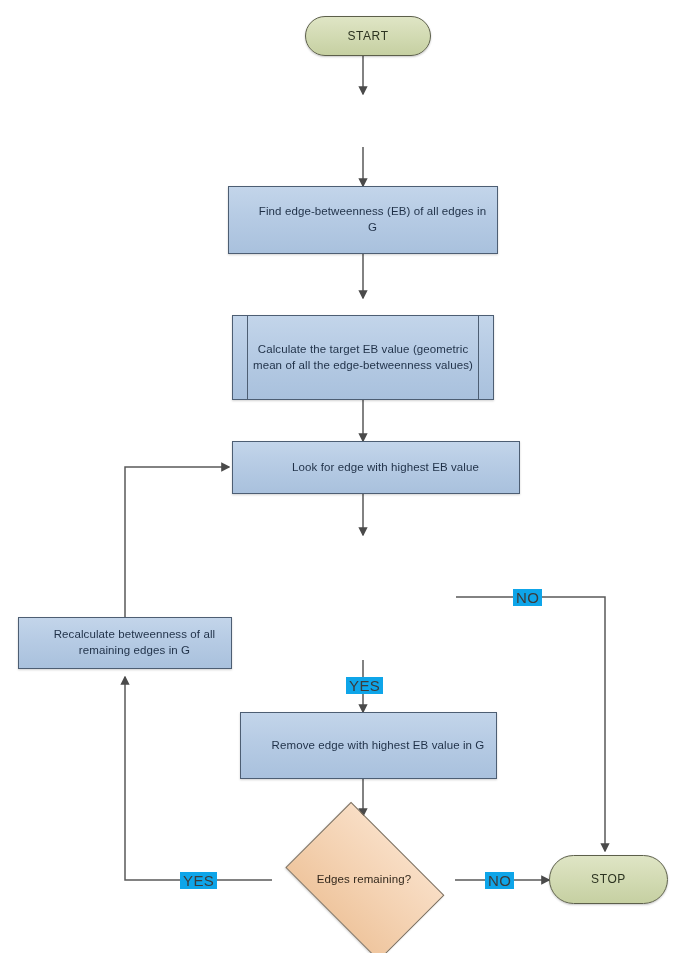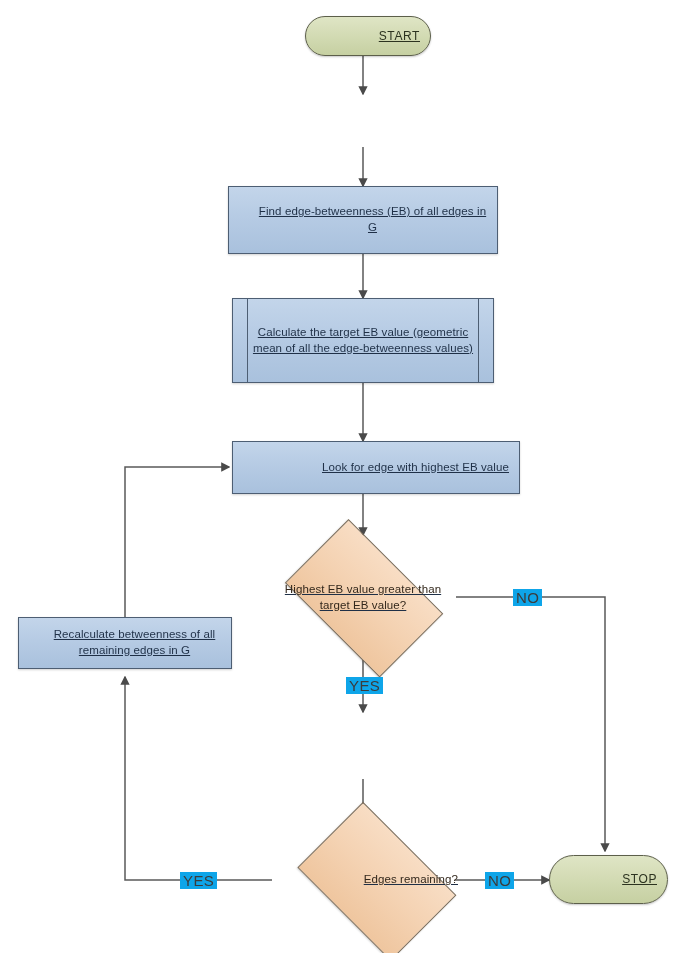--- a/index.html
+++ b/index.html
@@ -24,27 +24,26 @@
     left: 0;
     top: 0;
     width: 685px;
     height: 953px;
   }
   .node {
     position: absolute;
     box-sizing: border-box;
     display: flex;
     align-items: center;
-    justify-content: flex-end;
+    justify-content: center;
     text-align: center;
     color: #1f3047;
     font-size: 11.5px;
     line-height: 1.38;
     letter-spacing: 0.1px;
-    text-decoration: underline;
   }
   .node .txt {
     position: relative;
     z-index: 3;
     padding: 0 10px;
     white-space: pre-line;
   }
 
   
   .terminator {
@@ -63,20 +62,21 @@
     background: linear-gradient(180deg, #c3d5ea 0%, #b6cbe4 45%, #a9c1dd 100%);
     box-shadow: 0 1px 2px rgba(0,0,0,0.18);
     padding-left: 19px;
   }
 
   
   .predefined {
     border: 1.3px solid #4d5e73;
     background: linear-gradient(180deg, #c3d5ea 0%, #b6cbe4 45%, #a9c1dd 100%);
     box-shadow: 0 1px 2px rgba(0,0,0,0.18);
+    margin-top: 17px;
   }
   .predefined::before,
   .predefined::after {
     content: "";
     position: absolute;
     top: 0;
     bottom: 0;
     width: 0;
     border-left: 1.3px solid #4d5e73;
     z-index: 2;
@@ -179,31 +179,30 @@
   </div>
 
   <div class="node predefined" style="left:232px; top:298px; width:262px; height:85px;">
     <span class="txt">Calculate the target EB value (geometric mean of all the edge-betweenness values)</span>
   </div>
 
   <div class="node process" style="left:232px; top:441px; width:288px; height:53px;">
     <span class="txt">Look for edge with highest EB value</span>
   </div>
 
-  <div class="node decision" style="left:270px; top:535px; width:186px; height:125px;">
-    <div class="diabg"></div>
-    <span class="txt">Highest EB value greater than target EB value?</span>
-  </div>
 
   <div class="node process" style="left:18px; top:617px; width:214px; height:52px;">
     <span class="txt">Recalculate betweenness of all remaining edges in G</span>
   </div>
 
-
-  <div class="node decision" style="left:284px; top:816px; width:184px; height:128px;">
+  <div class="node process" style="left:240px; top:712px; width:257px; height:67px;">
+    <span class="txt">Remove edge with highest EB value in G</span>
+  </div>
+
+  <div class="node decision" style="left:272px; top:816px; width:184px; height:128px;">
     <div class="diabg"></div>
     <span class="txt">Edges remaining?</span>
   </div>
 
   <div class="node terminator" style="left:549px; top:855px; width:119px; height:49px;">
     <span class="txt">STOP</span>
   </div>
 
   <div class="edge-label" style="left:513px; top:589px;">NO</div>
 

